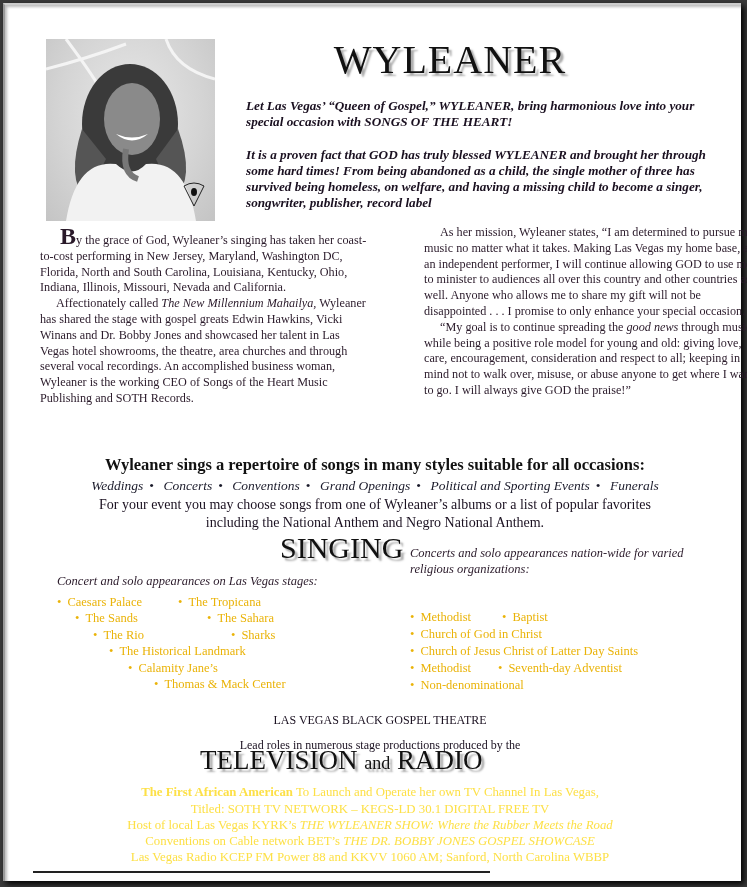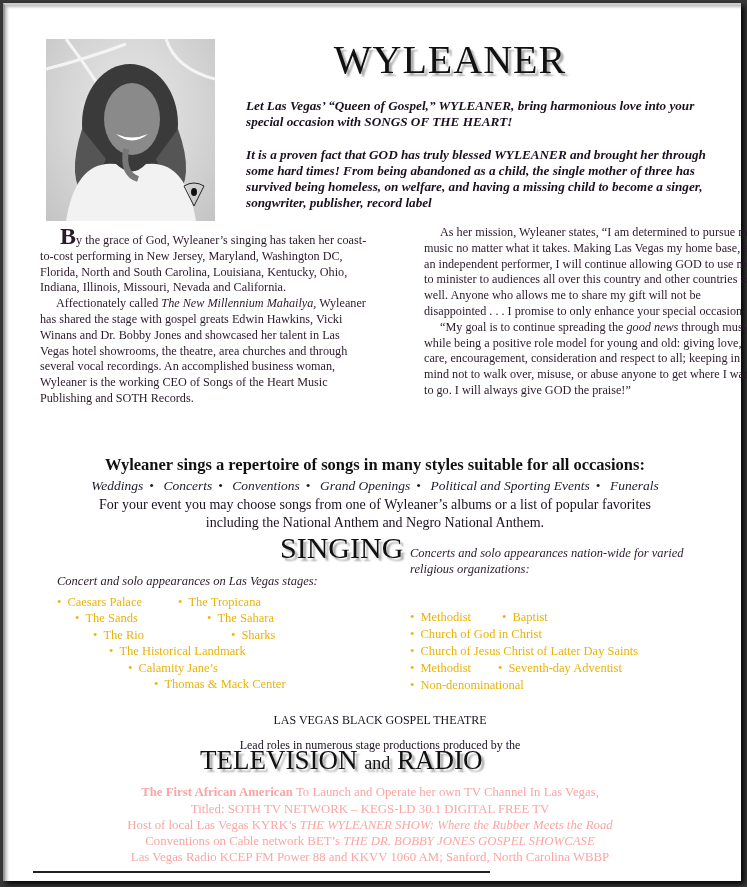--- a/index.html
+++ b/index.html
@@ -61,21 +61,21 @@
   }
   .singing { left: 280px; top: 531px; width: 180px; font-size: 30px; letter-spacing: 0px; }
   .tvradio { left: 200px; top: 745px; width: 330px; font-size: 27px; }
   .tvradio .small { font-size: 18px; }
   .list-head { font-style: italic; font-size: 12.5px; line-height: 16px; color:#2a1a2a; position: absolute; }
   .lv-head { left: 57px; top: 573px; width: 330px; }
   .rel-head { left: 410px; top: 545px; width: 310px; }
   .item { position: absolute; font-size: 12.5px; white-space: nowrap; color:#eab308; }
   .item::before { content: "\2022"; margin-right: 6px; }
   .footer-line {
-    position: absolute; left: 60px; width: 620px; text-align: center; font-size: 12.8px; line-height: 16px; color:#fca5a5;
+    position: absolute; left: 60px; width: 620px; text-align: center; font-size: 12.8px; line-height: 16px; color:#fde047;
   }
   .lead { position: absolute; left: 180px; width: 400px; text-align: center; font-size: 12px; line-height: 13px; color:#1a1020; }
   .b { font-weight: bold; }
   .i { font-style: italic; }
 </style>
 </head>
 <body>
 
 <div class="page"></div>
 <div class="bottom-rule"></div>

